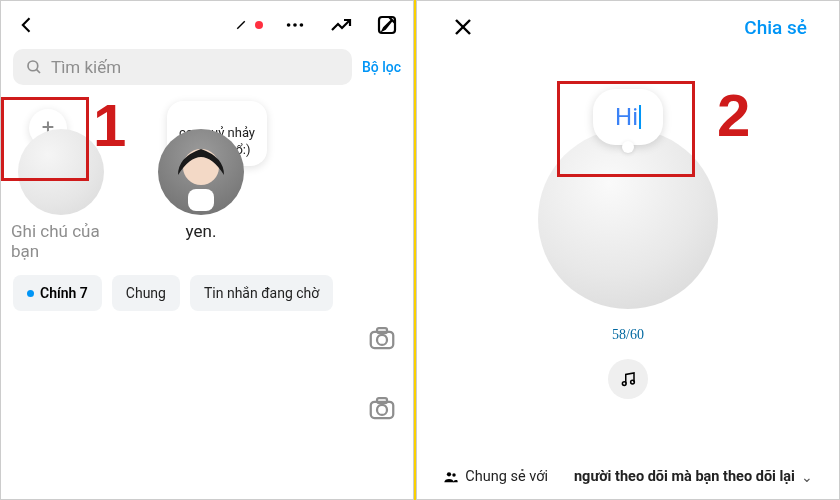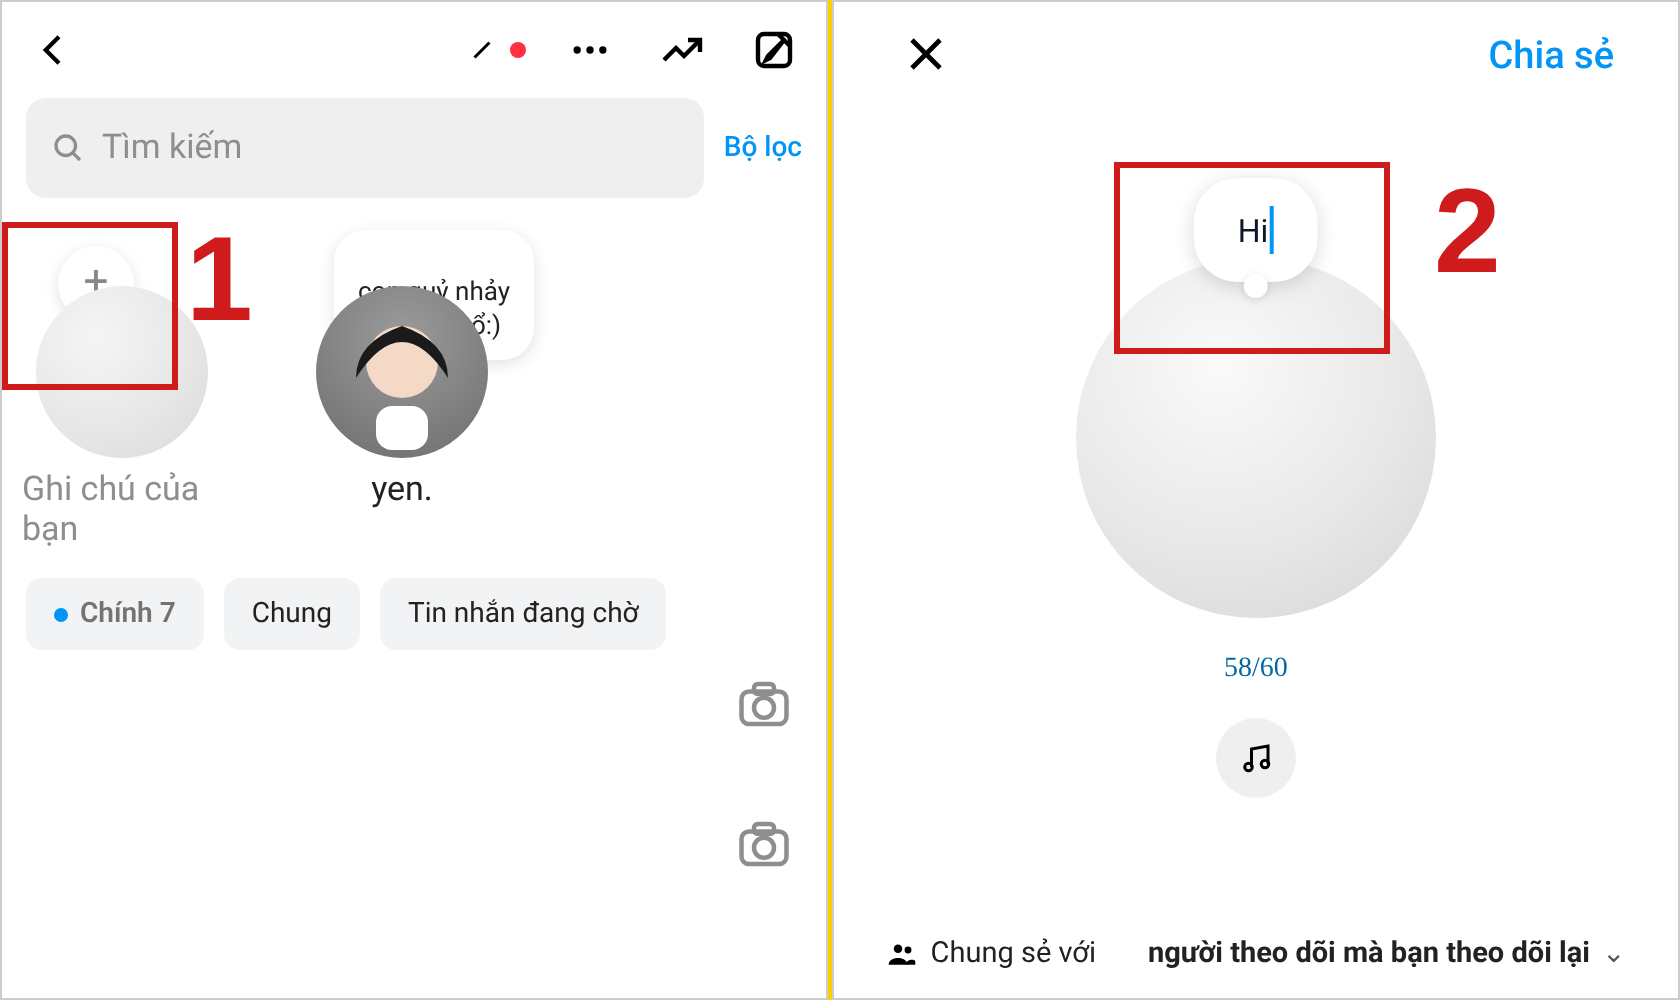--- a/index.html
+++ b/index.html
@@ -51,21 +51,21 @@
   .search-row {
     display: flex;
     align-items: center;
     padding: 0 12px 8px 12px;
     gap: 10px;
   }
   .search-box {
     flex: 1;
     background: #efefef;
     border-radius: 10px;
-    height: 50px;
+    height: 36px;
     display: flex;
     align-items: center;
     padding: 0 12px;
     color: #8e8e8e;
     font-size: 17px;
     gap: 8px;
   }
   .filter-link {
     color: #0095f6;
     font-size: 14px;
@@ -166,21 +166,21 @@
   .tab-btn {
     flex: 0 0 auto;
     background: #f1f3f5;
     border-radius: 8px;
     padding: 10px 14px;
     font-size: 14px;
     color: #222;
     cursor: pointer;
     display:flex; align-items:center; gap:6px;
   }
-  .tab-btn.active { color:#737373; font-weight:600; }
+  .tab-btn.active { color:#000000; font-weight:600; }
   .blue-dot-small{width:7px;height:7px;border-radius:50%;background:#0095f6;}
 
   .camera-row {
     display:flex; align-items:center; justify-content:flex-end;
     padding: 12px 16px;
   }
   .camera-icon { color:#8e8e8e; }
 
   
   .r-header {
@@ -204,22 +204,22 @@
   }
   .big-bubble {
     position:absolute;
     top: 0px;
     left: 50%;
     transform: translateX(-50%);
     background:#fff;
     border-radius: 22px;
     box-shadow: 0 2px 10px rgba(0,0,0,0.15);
     padding: 14px 22px;
-    font-size: 16px;
-    color:#0f172a;
+    font-size: 24px;
+    color:#3b82f6;
     z-index:2;
     display:flex; align-items:center;
   }
   .big-bubble .caret {
     width:2px; height:24px; background:#0095f6; margin-left:1px;
     animation: blink 1s step-start infinite;
   }
   @keyframes blink { 50% { opacity:0; } }
   .big-bubble::after{
     content:""; position:absolute; bottom:-8px; left:50%; transform:translateX(-50%);

